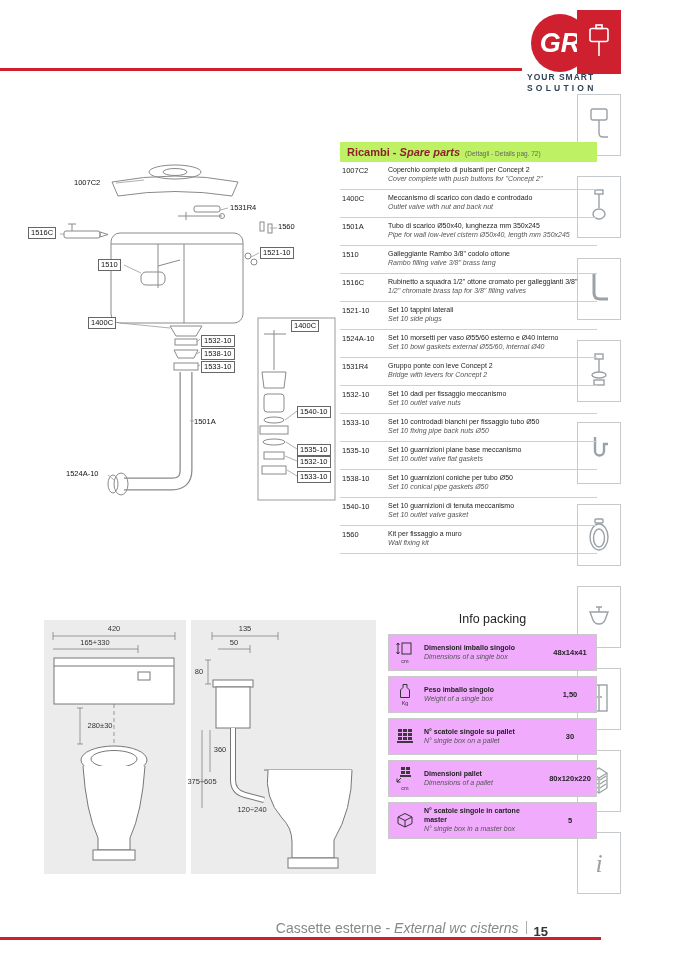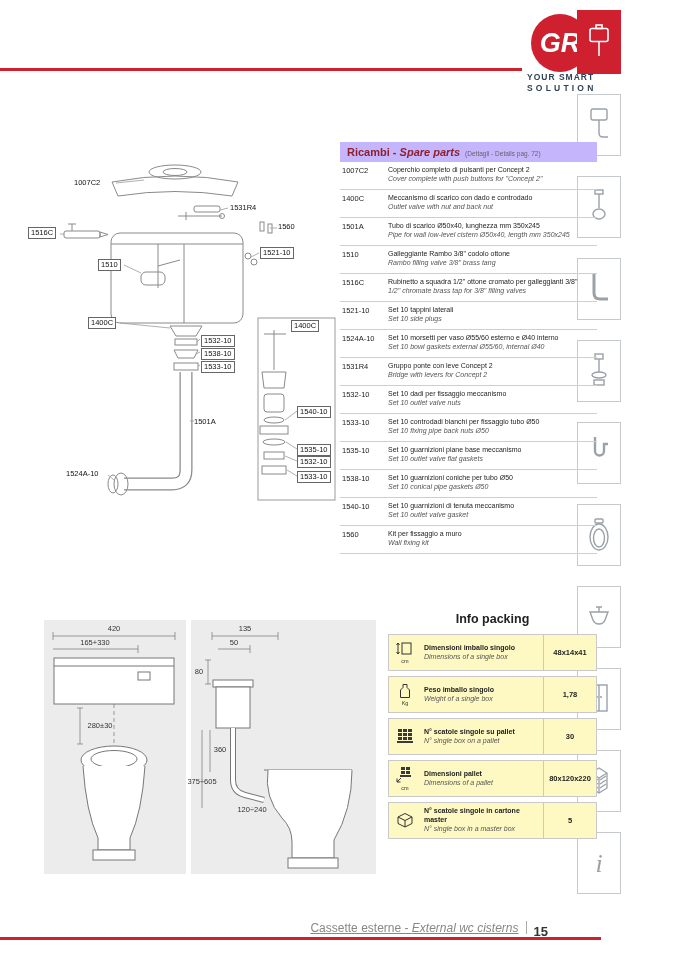--- a/index.html
+++ b/index.html
@@ -24,49 +24,49 @@
   .side-box.selected{background:#cf2030;border-color:#cf2030;height:64px;}
 
   
   .diagram{position:absolute;left:8px;top:120px;width:332px;height:505px;}
   .diagram svg{position:absolute;left:0;top:0;}
   .dlabel{position:absolute;font-size:7.5px;color:#111;white-space:nowrap;line-height:10px;}
   .dlabel.boxed{border:1px solid #666;background:#fff;padding:0 2px;}
 
   
   .sp{position:absolute;left:340px;top:142px;width:257px;}
-  .sp-header{background:#c4b5fd;padding:4px 7px;display:flex;align-items:baseline;gap:5px;}
+  .sp-header{background:#bef264;padding:4px 7px;display:flex;align-items:baseline;gap:5px;}
   .sp-title{color:#8e1f2c;font-size:11px;font-weight:bold;}
   .sp-title i{font-weight:bold;}
   .sp-sub{font-size:6.5px;color:#666;}
   .sp-row{display:flex;border-bottom:1px solid #cfcfcf;padding:3px 2px;min-height:21px;align-items:flex-start;}
   .sp-code{width:46px;flex:0 0 46px;font-size:7.5px;color:#222;padding-top:1px;}
   .sp-desc{flex:1;font-size:7px;line-height:1.3;}
   .sp-desc .it{display:block;color:#222;}
   .sp-desc .en{display:block;color:#555;font-style:italic;}
 
   
   .tech{position:absolute;left:40px;top:612px;width:340px;}
   .tech-title{text-align:center;font-size:12.5px;color:#222;margin-bottom:4px;}
 
   
   .pack{position:absolute;left:388px;top:612px;width:209px;}
-  .pack-title{text-align:center;font-size:12.5px;color:#222;margin-bottom:8px;font-weight:bold;}
-  .pack-row{display:flex;align-items:stretch;border:1px solid #c9c9c9;margin-bottom:5px;height:37px;background:#fef9c3;box-sizing:border-box;}
+  .pack-title{text-align:center;font-size:12.5px;color:#222;margin-bottom:8px;}
+  .pack-row{display:flex;align-items:stretch;border:1px solid #c9c9c9;margin-bottom:5px;height:37px;background:#f0abfc;box-sizing:border-box;}
   .p-icon{width:32px;flex:0 0 32px;display:flex;flex-direction:column;align-items:center;justify-content:center;gap:1px;}
   .p-unit{font-size:5.5px;color:#333;}
   .p-labels{flex:1;padding:2px 3px;display:flex;flex-direction:column;justify-content:center;}
   .p-it{font-size:7px;font-weight:bold;color:#222;line-height:1.25;}
   .p-en{font-size:7px;font-style:italic;color:#555;line-height:1.25;}
   .p-value{width:52px;flex:0 0 52px;border-left:1px solid #c9c9c9;display:flex;align-items:center;
            justify-content:center;font-size:7.5px;font-weight:bold;color:#222;text-align:center;}
 
   
   .footer{position:absolute;right:80px;top:916px;display:flex;align-items:center;gap:7px;}
-  .f-caption{font-size:12px;color:#888;text-decoration:underline;}
+  .f-caption{font-size:14px;color:#888;}
   .f-caption i{font-style:italic;}
   .f-sep{width:1px;height:13px;background:#aaa;}
   .f-page{font-size:13px;font-weight:bold;color:#333;margin-top:8px;}
   .bottom-rule{position:absolute;left:0;top:937px;width:601px;height:3px;background:#cf2030;}
 </style>
 </head>
 <body>
 
 <div class="page">
 
@@ -435,21 +435,21 @@
       <div class="p-icon">
         <svg width="18" height="16" viewBox="0 0 18 16">
           <path d="M7,1.5 h4 v3 l2.5,2.5 V14.5 H4.5 V7 L7,4.5 Z" fill="none" stroke="#333" stroke-width="1"></path>
         </svg>
         <span class="p-unit">Kg</span>
       </div>
       <div class="p-labels">
         <span class="p-it">Peso imballo singolo</span>
         <span class="p-en">Weight of a single box</span>
       </div>
-      <div class="p-value">1,78</div>
+      <div class="p-value">1,50</div>
     </div>
 
     <div class="pack-row">
       <div class="p-icon">
         <svg width="20" height="18" viewBox="0 0 20 18">
           <g fill="#3a3a3a">
             <rect x="3" y="2" width="4" height="3"></rect>
               <rect x="8" y="2" width="4" height="3"></rect>
               <rect x="13" y="2" width="4" height="3"></rect>
             <rect x="3" y="6" width="4" height="3"></rect>

